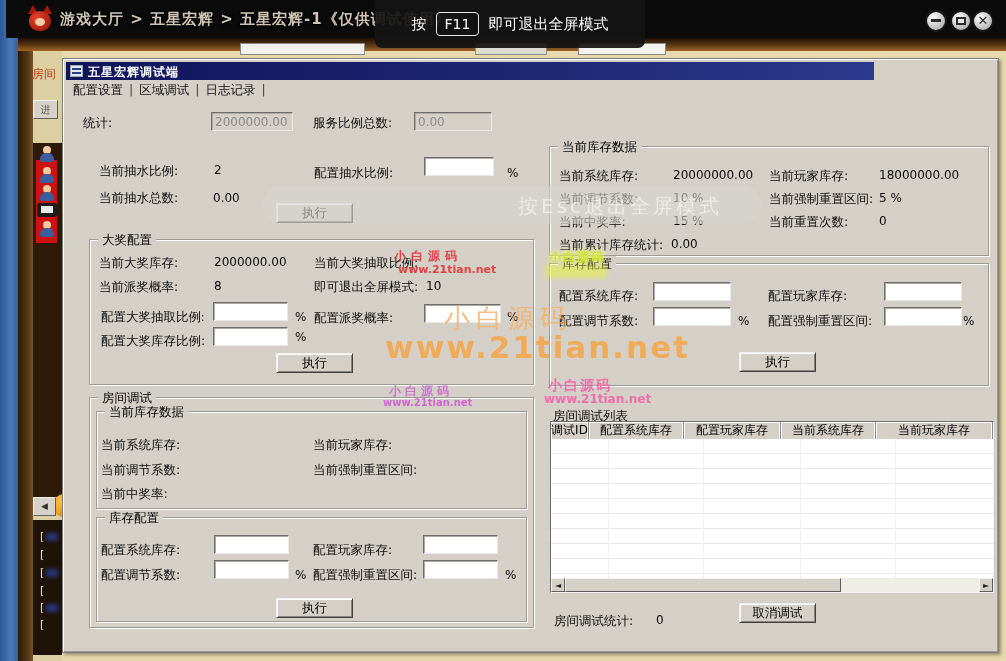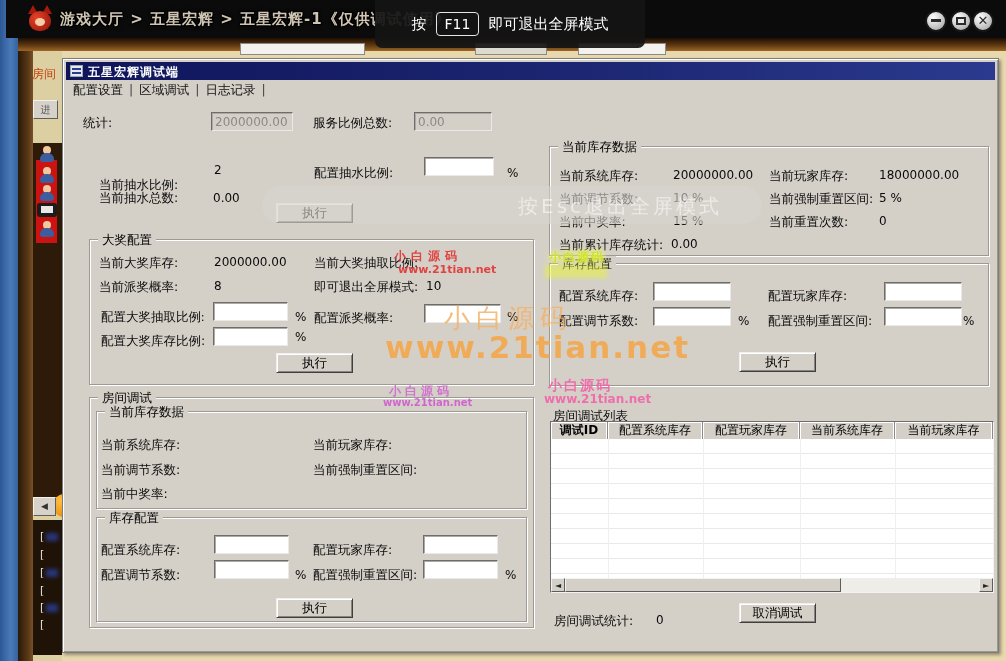--- a/index.html
+++ b/index.html
@@ -58,21 +58,21 @@
   .back-btn { position:absolute; left:33px; top:497px; width:23px; height:19px; background:#d6d2ca;
     border:1px solid; border-color:#f2f2f2 #5d5d5d #5d5d5d #f2f2f2; font-size:9px; color:#333; text-align:center; line-height:17px; z-index:6; }
   .orange-dot { position:absolute; left:53px; top:494px; width:23px; height:23px; border-radius:50%;
     background:radial-gradient(circle at 35% 30%, #ffc143, #e27d00); z-index:6; }
   .bracket { position:absolute; left:40px; font-size:11px; color:#e8e2d4; z-index:6; }
   .smudge { position:absolute; left:46px; width:12px; height:8px; background:#2a3f9a; filter:blur(2px); z-index:6; opacity:.8; }
 
   
   .dialog { position:absolute; left:62px; top:58px; width:937px; height:595px; background:#d4d0c8; z-index:10;
     border:1px solid #7e7c78; box-shadow:inset 1px 1px 0 #ffffff, inset -1px -1px 0 #9a9890, 2px 2px 3px rgba(0,0,0,.35); }
-  .titlebar { position:absolute; left:3px; top:3px; width:929px; height:18px;
+  .titlebar { position:absolute; left:3px; top:3px; width:808px; height:18px;
     background:linear-gradient(90deg,#10155a,#1c2672 55%,#2b3a8e); color:#fff; }
   .titlebar .t-icon { position:absolute; left:4px; top:3px; width:13px; height:12px; background:#e8e8ee; border:1px solid #9aa;
     }
   .titlebar .t-icon::after { content:""; position:absolute; left:1px; top:2px; width:9px; height:2px; background:#27408b; box-shadow:0 4px 0 #27408b; }
   .titlebar .t-text { position:absolute; left:22px; top:2px; font-size:12px; font-weight:bold; letter-spacing:1px; }
   .tabsrow { position:absolute; left:6px; top:23px; font-size:12.5px; color:#111; }
   .tabsrow .tab { display:inline-block; padding:0 4px; cursor:default; }
   .tabsrow .sep { color:#444; padding:0 2px; }
 
   .lbl { position:absolute; font-size:12.5px; color:#0a0a0a; white-space:nowrap; }
@@ -186,21 +186,21 @@
     </div>
     <div class="tabsrow">
       <span class="tab">配置设置</span><span class="sep">|</span><span class="tab">区域调试</span><span class="sep">|</span><span class="tab">日志记录</span><span class="sep">|</span>
     </div>
 
     <span class="lbl" style="left:20px; top:56px;">统计:</span>
     <input class="tb tb-dis" style="left: 148px; top: 53px; width: 82px;" disabled="" value="2000000.00">
     <span class="lbl" style="left:250px; top:56px;">服务比例总数:</span>
     <input class="tb tb-dis" style="left: 351px; top: 53px; width: 78px;" disabled="" value="0.00">
 
-    <span class="lbl" style="left:36px; top:118px;">当前抽水比例:</span>
+    <span class="lbl" style="left:36px; top:104px;">当前抽水比例:</span>
     <span class="val" style="left:151px; top:104px;">2</span>
     <span class="lbl" style="left:251px; top:106px;">配置抽水比例:</span>
     <input class="tb" style="left: 361px; top: 98px; width: 70px;">
     <span class="val" style="left:444px; top:107px;">%</span>
     <span class="lbl" style="left:36px; top:131px;">当前抽水总数:</span>
     <span class="val" style="left:150px; top:132px;">0.00</span>
     <button class="btn" style="left:213px; top:144px;">执行</button>
 
     <div class="grp" style="left:26px; top:180px; width:445px; height:146px;">
       <span class="grp-title">大奖配置</span>
@@ -280,21 +280,21 @@
     <input class="tb" style="left: 151px; top: 501px; width: 75px;">
     <span class="val" style="left:232px; top:509px;">%</span>
     <span class="lbl" style="left:250px; top:508px;">配置强制重置区间:</span>
     <input class="tb" style="left: 360px; top: 501px; width: 75px;">
     <span class="val" style="left:442px; top:509px;">%</span>
     <button class="btn" style="left:213px; top:539px;">执行</button>
 
     <span class="lbl" style="left:490px; top:349px;">房间调试列表</span>
     <div class="rtable">
       <div class="thead">
-        <div class="th" style="width:57px;font-weight:bold;">调试ID</div>
+        <div class="th" style="width:38px;">调试ID</div>
         <div class="th" style="width:95px;">配置系统库存</div>
         <div class="th" style="width:97px;">配置玩家库存</div>
         <div class="th" style="width:95px;text-align:center;">当前系统库存</div>
         <div class="th" style="flex:1;">当前玩家库存</div>
       </div>
       <div class="tbody"></div>
       <div class="colsep" style="left:57px;"></div>
       <div class="colsep" style="left:152px;"></div>
       <div class="colsep" style="left:249px;"></div>
       <div class="colsep" style="left:344px;"></div>

